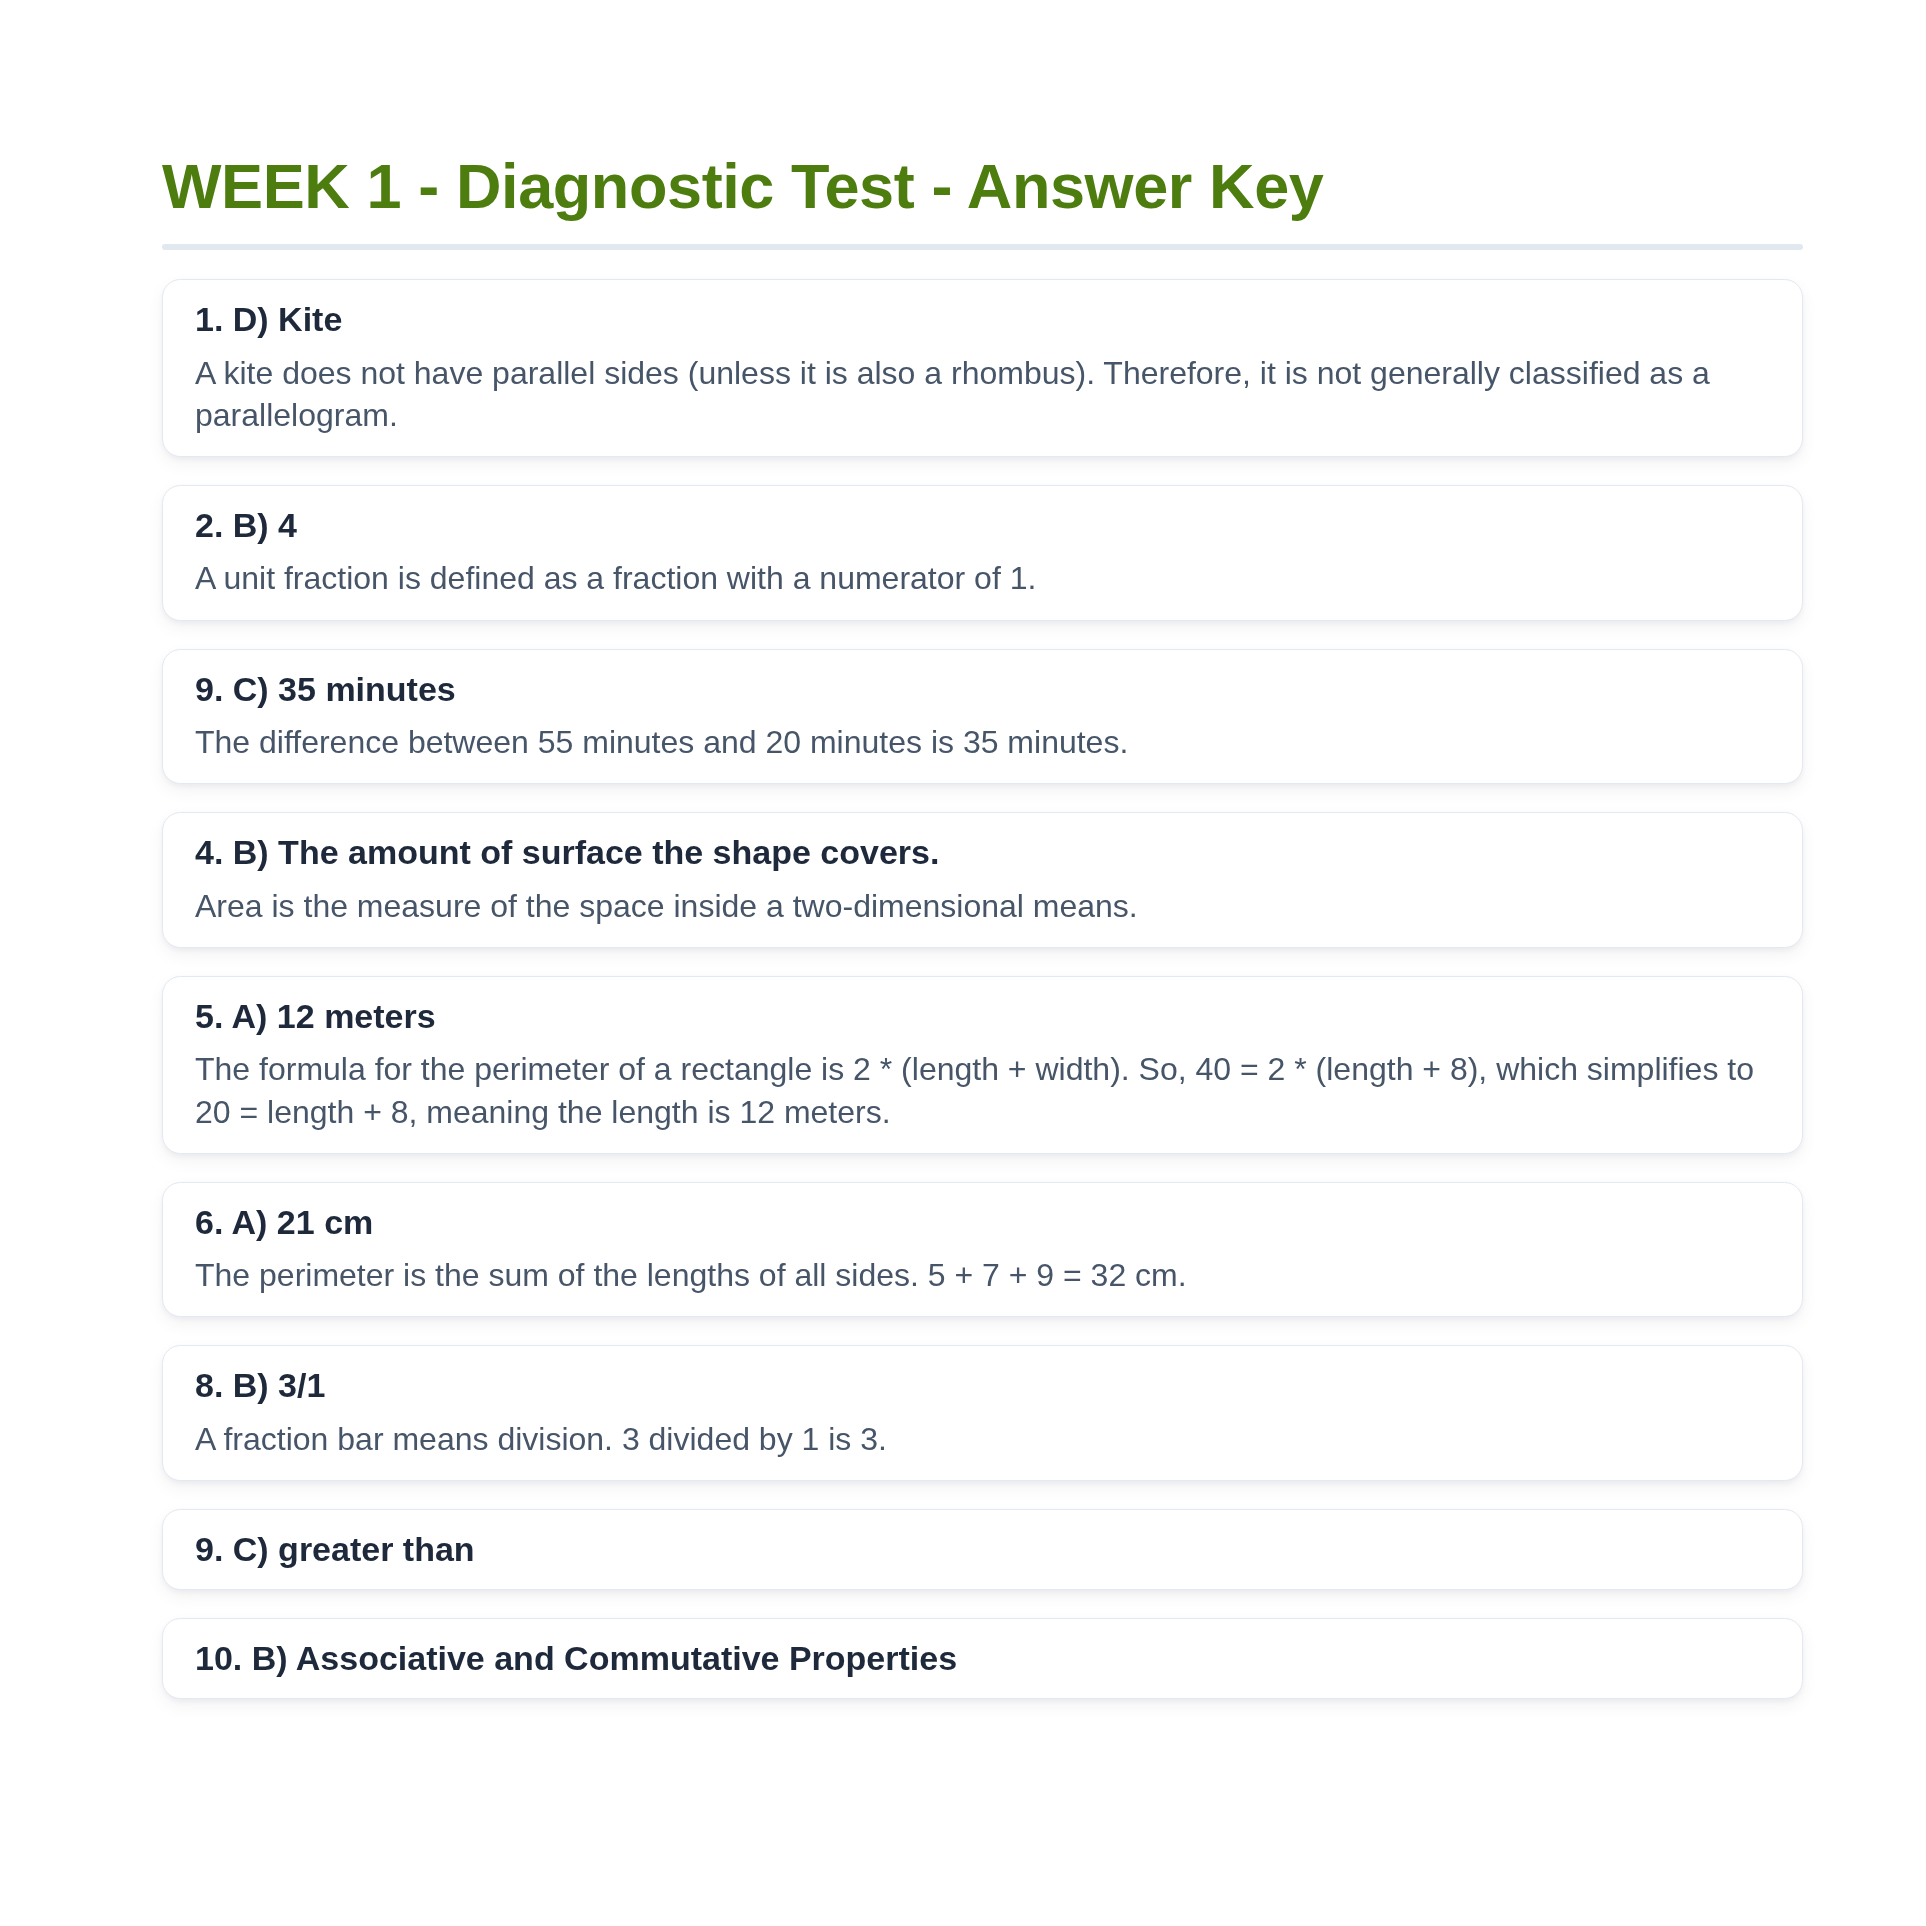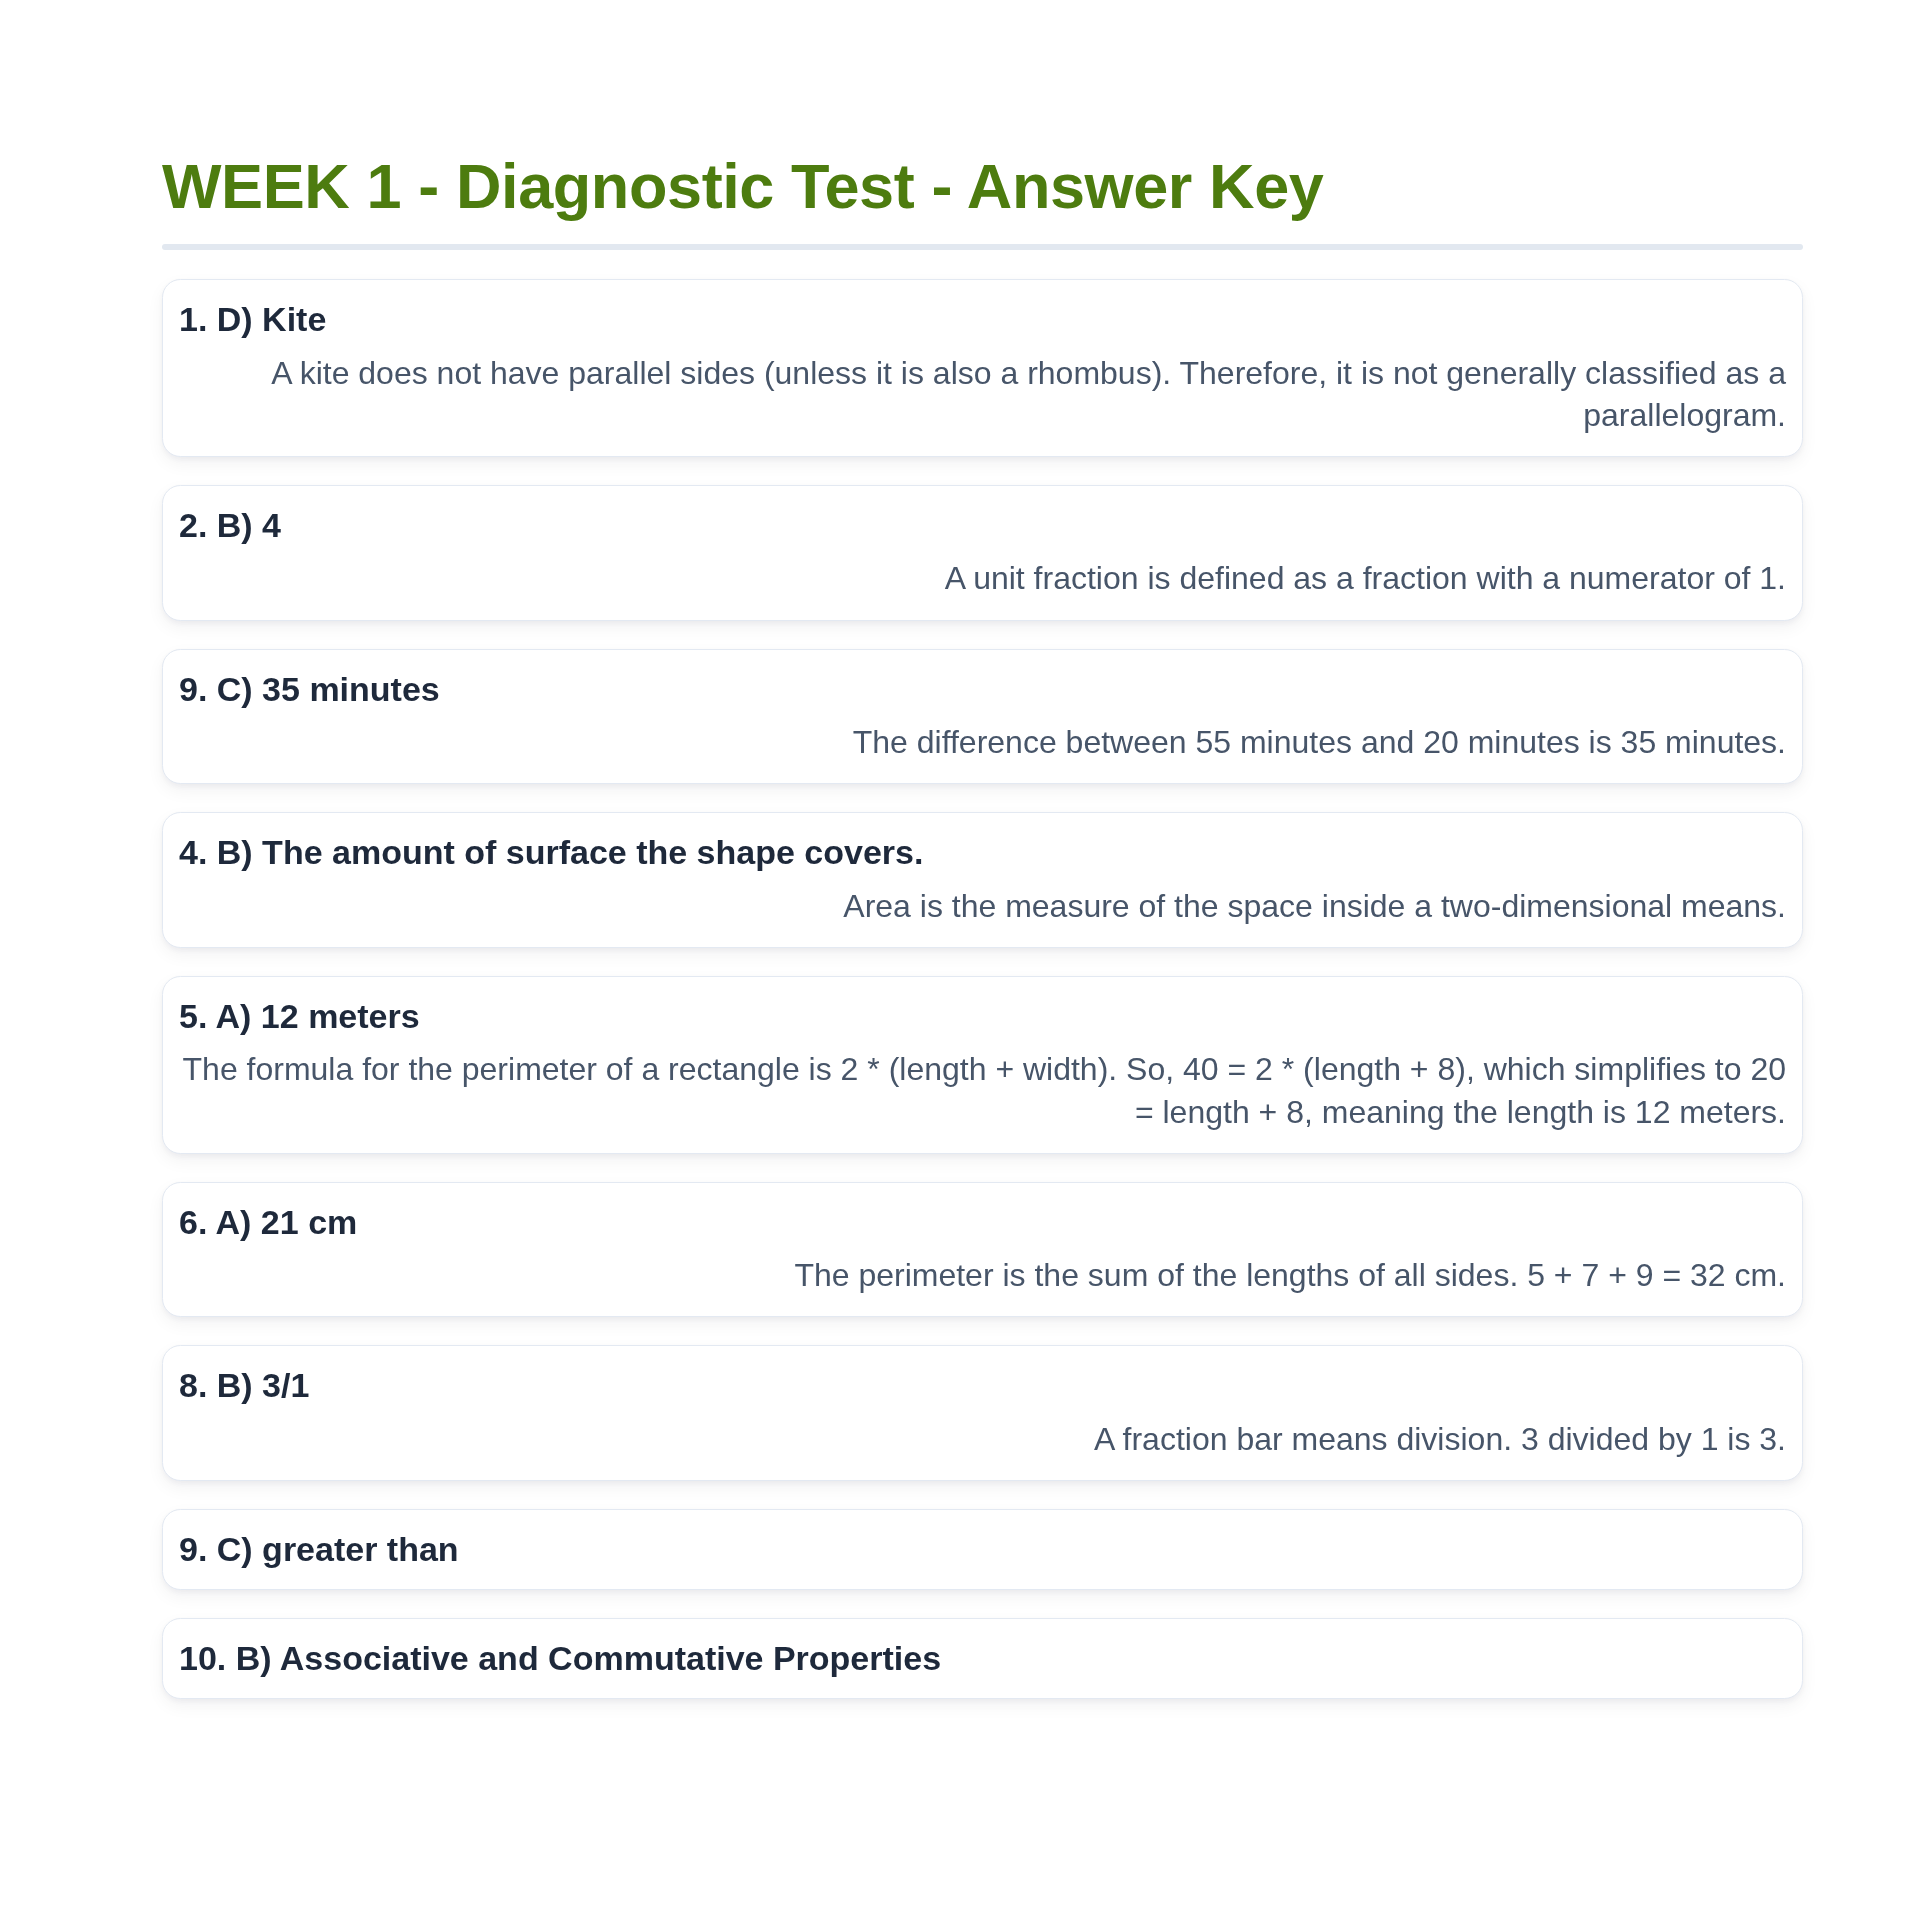--- a/index.html
+++ b/index.html
@@ -32,36 +32,35 @@
     background: #e2e8f0;
     border-radius: 3.1px;
   }
   .cards {
     margin-top: 29px;
   }
   .answer-card {
     background: #ffffff;
     border: 1.5px solid #e3e9f2;
     border-radius: 18.5px;
-    padding: 20px 16px;
+    padding: 20px 32px;
     margin-bottom: 28px;
     box-shadow: 0 7px 17px rgba(15, 23, 42, 0.05), 0 2.3px 5.4px rgba(15, 23, 42, 0.04);
   }
   .answer-heading {
     font-size: 34px;
     font-weight: bold;
     color: #1e293b;
     line-height: 1.15;
   }
   .answer-explanation {
     margin-top: 12.3px;
     font-size: 32px;
     color: #475569;
     line-height: 1.32;
-    text-align: right;
   }
 </style>
 </head>
 <body>
 
 <div class="page">
 
   <h1 class="page-title">WEEK 1 - Diagnostic Test - Answer Key</h1>
 
   <div class="title-divider"></div>

